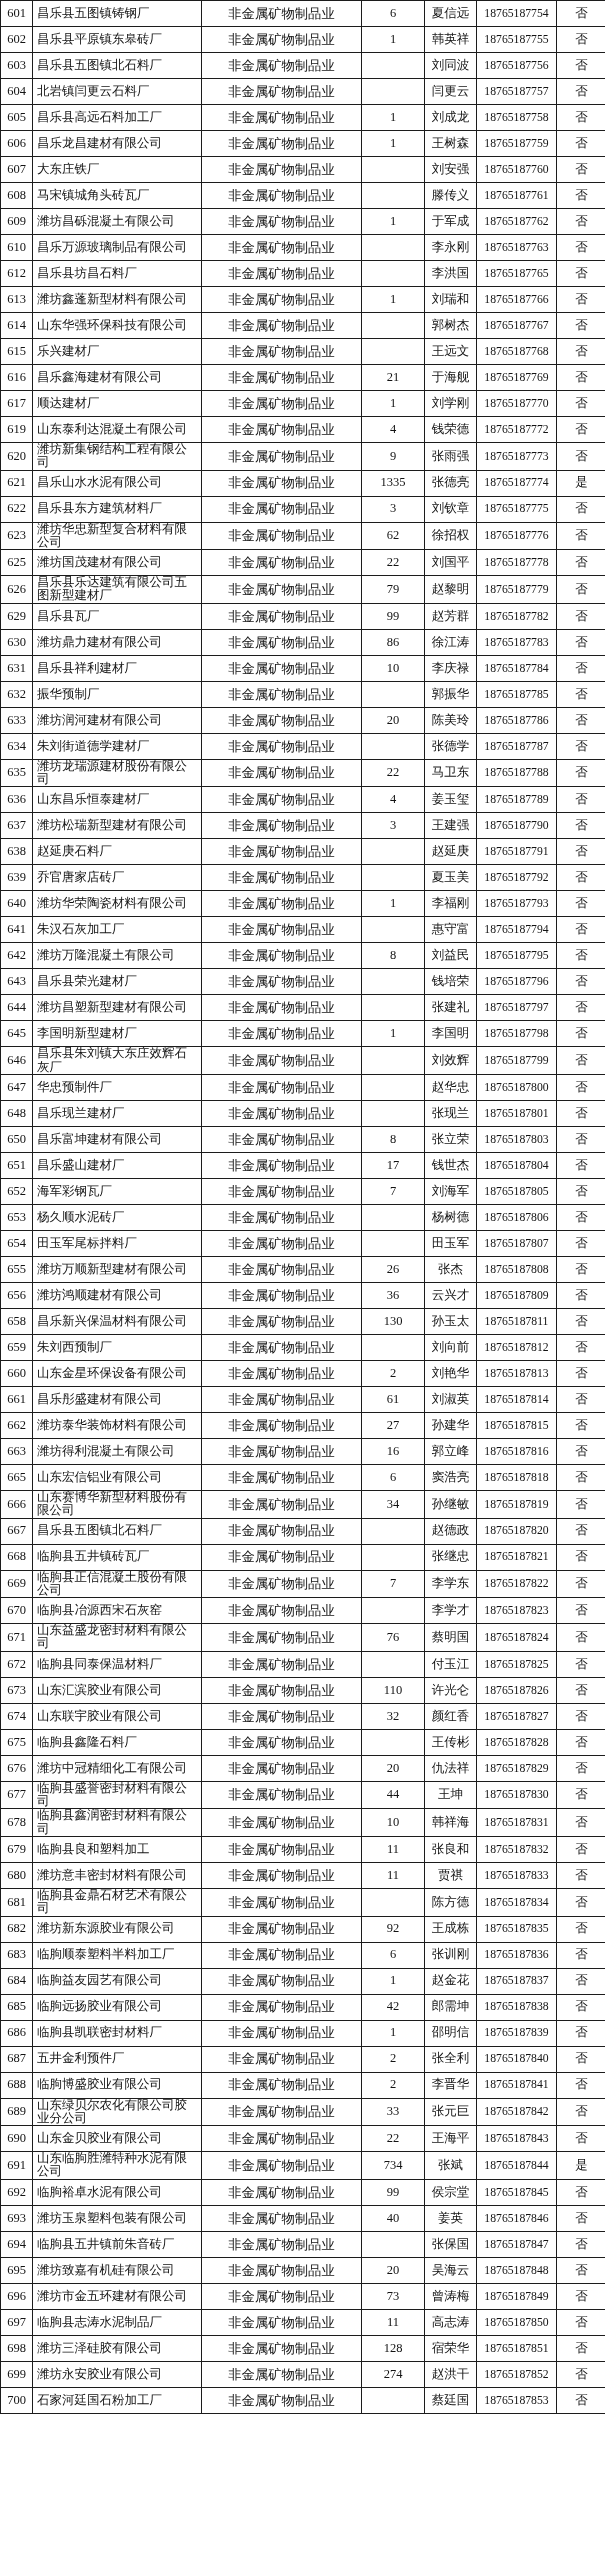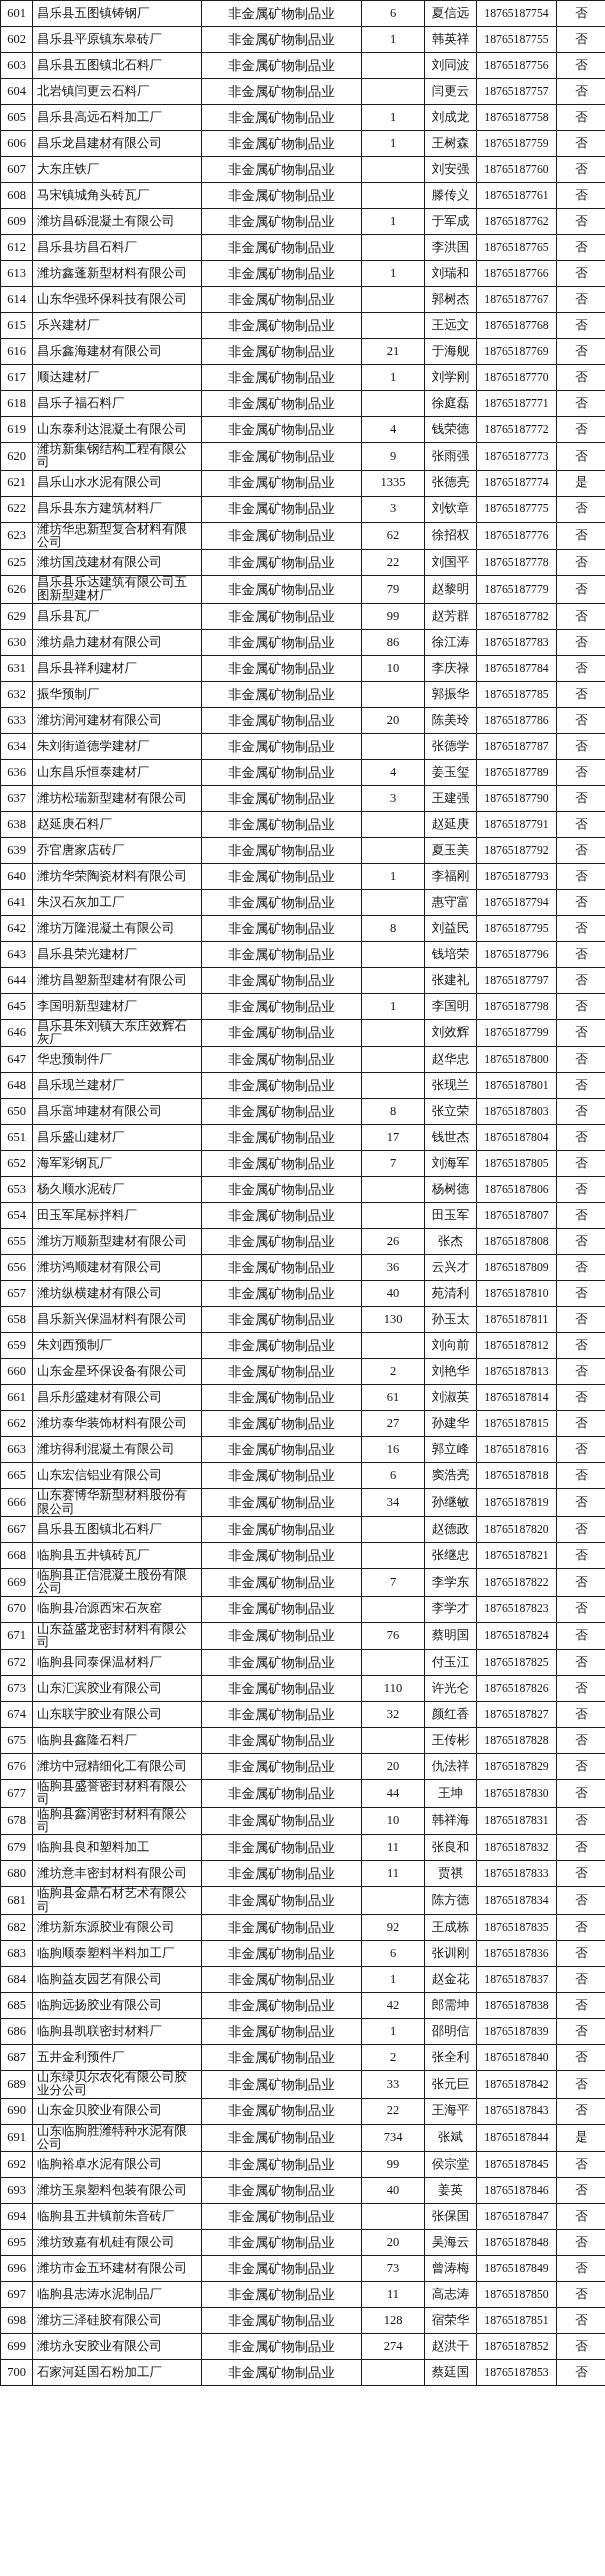--- a/index.html
+++ b/index.html
@@ -127,20 +127,29 @@
         <tr>
           <td class="c-seq">609</td>
           <td class="c-name">潍坊昌砾混凝土有限公司</td>
           <td class="c-industry">非金属矿物制品业</td>
           <td class="c-qty">1</td>
           <td class="c-contact">于军成</td>
           <td class="c-phone">18765187762</td>
           <td class="c-flag">否</td>
         </tr>
         <tr>
+          <td class="c-seq">610</td>
+          <td class="c-name">昌乐万源玻璃制品有限公司</td>
+          <td class="c-industry">非金属矿物制品业</td>
+          <td class="c-qty"></td>
+          <td class="c-contact">李永刚</td>
+          <td class="c-phone">18765187763</td>
+          <td class="c-flag">否</td>
+        </tr>
+        <tr>
           <td class="c-seq">612</td>
           <td class="c-name">昌乐县坊昌石料厂</td>
           <td class="c-industry">非金属矿物制品业</td>
           <td class="c-qty"></td>
           <td class="c-contact">李洪国</td>
           <td class="c-phone">18765187765</td>
           <td class="c-flag">否</td>
         </tr>
         <tr>
           <td class="c-seq">613</td>
@@ -178,29 +187,20 @@
           <td class="c-phone">18765187769</td>
           <td class="c-flag">否</td>
         </tr>
         <tr>
           <td class="c-seq">617</td>
           <td class="c-name">顺达建材厂</td>
           <td class="c-industry">非金属矿物制品业</td>
           <td class="c-qty">1</td>
           <td class="c-contact">刘学刚</td>
           <td class="c-phone">18765187770</td>
-          <td class="c-flag">否</td>
-        </tr>
-        <tr>
-          <td class="c-seq">618</td>
-          <td class="c-name">昌乐子福石料厂</td>
-          <td class="c-industry">非金属矿物制品业</td>
-          <td class="c-qty"></td>
-          <td class="c-contact">徐庭磊</td>
-          <td class="c-phone">18765187771</td>
           <td class="c-flag">否</td>
         </tr>
         <tr>
           <td class="c-seq">619</td>
           <td class="c-name">山东泰利达混凝土有限公司</td>
           <td class="c-industry">非金属矿物制品业</td>
           <td class="c-qty">4</td>
           <td class="c-contact">钱荣德</td>
           <td class="c-phone">18765187772</td>
           <td class="c-flag">否</td>
@@ -307,20 +307,29 @@
         <tr>
           <td class="c-seq">634</td>
           <td class="c-name">朱刘街道德学建材厂</td>
           <td class="c-industry">非金属矿物制品业</td>
           <td class="c-qty"></td>
           <td class="c-contact">张德学</td>
           <td class="c-phone">18765187787</td>
           <td class="c-flag">否</td>
         </tr>
         <tr>
+          <td class="c-seq">635</td>
+          <td class="c-name">潍坊龙瑞源建材股份有限公司</td>
+          <td class="c-industry">非金属矿物制品业</td>
+          <td class="c-qty">22</td>
+          <td class="c-contact">马卫东</td>
+          <td class="c-phone">18765187788</td>
+          <td class="c-flag">否</td>
+        </tr>
+        <tr>
           <td class="c-seq">636</td>
           <td class="c-name">山东昌乐恒泰建材厂</td>
           <td class="c-industry">非金属矿物制品业</td>
           <td class="c-qty">4</td>
           <td class="c-contact">姜玉玺</td>
           <td class="c-phone">18765187789</td>
           <td class="c-flag">否</td>
         </tr>
         <tr>
           <td class="c-seq">637</td>
@@ -487,29 +496,20 @@
         <tr>
           <td class="c-seq">656</td>
           <td class="c-name">潍坊鸿顺建材有限公司</td>
           <td class="c-industry">非金属矿物制品业</td>
           <td class="c-qty">36</td>
           <td class="c-contact">云兴才</td>
           <td class="c-phone">18765187809</td>
           <td class="c-flag">否</td>
         </tr>
         <tr>
-          <td class="c-seq">657</td>
-          <td class="c-name">潍坊纵横建材有限公司</td>
-          <td class="c-industry">非金属矿物制品业</td>
-          <td class="c-qty">40</td>
-          <td class="c-contact">苑清利</td>
-          <td class="c-phone">18765187810</td>
-          <td class="c-flag">否</td>
-        </tr>
-        <tr>
           <td class="c-seq">658</td>
           <td class="c-name">昌乐新兴保温材料有限公司</td>
           <td class="c-industry">非金属矿物制品业</td>
           <td class="c-qty">130</td>
           <td class="c-contact">孙玉太</td>
           <td class="c-phone">18765187811</td>
           <td class="c-flag">否</td>
         </tr>
         <tr>
           <td class="c-seq">659</td>
@@ -754,20 +754,29 @@
           <td class="c-phone">18765187839</td>
           <td class="c-flag">否</td>
         </tr>
         <tr>
           <td class="c-seq">687</td>
           <td class="c-name">五井金利预件厂</td>
           <td class="c-industry">非金属矿物制品业</td>
           <td class="c-qty">2</td>
           <td class="c-contact">张全利</td>
           <td class="c-phone">18765187840</td>
+          <td class="c-flag">否</td>
+        </tr>
+        <tr>
+          <td class="c-seq">688</td>
+          <td class="c-name">临朐博盛胶业有限公司</td>
+          <td class="c-industry">非金属矿物制品业</td>
+          <td class="c-qty">2</td>
+          <td class="c-contact">李晋华</td>
+          <td class="c-phone">18765187841</td>
           <td class="c-flag">否</td>
         </tr>
         <tr>
           <td class="c-seq">689</td>
           <td class="c-name">山东绿贝尔农化有限公司胶业分公司</td>
           <td class="c-industry">非金属矿物制品业</td>
           <td class="c-qty">33</td>
           <td class="c-contact">张元巨</td>
           <td class="c-phone">18765187842</td>
           <td class="c-flag">否</td>

